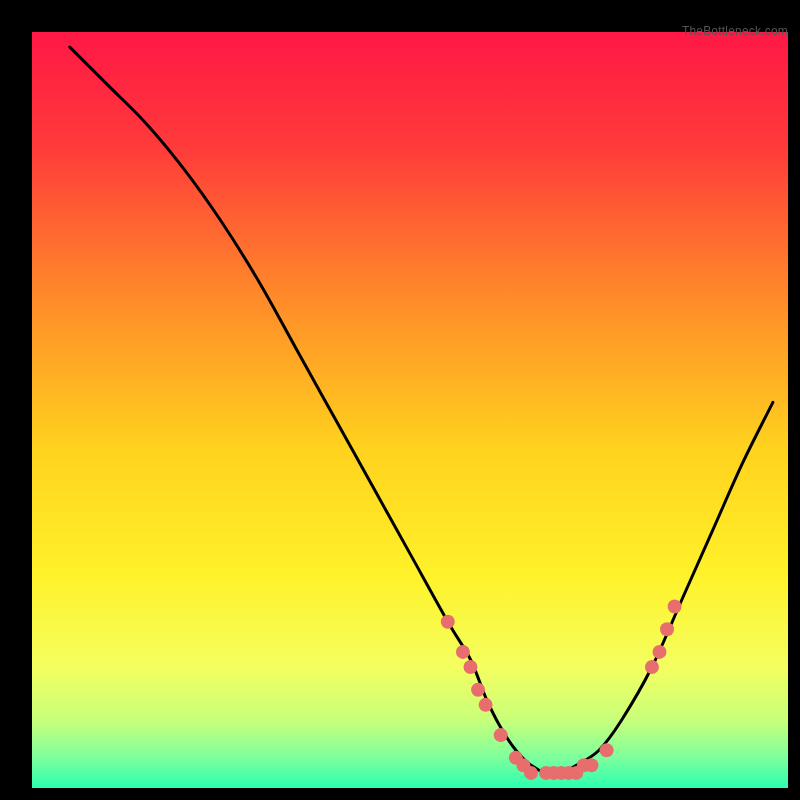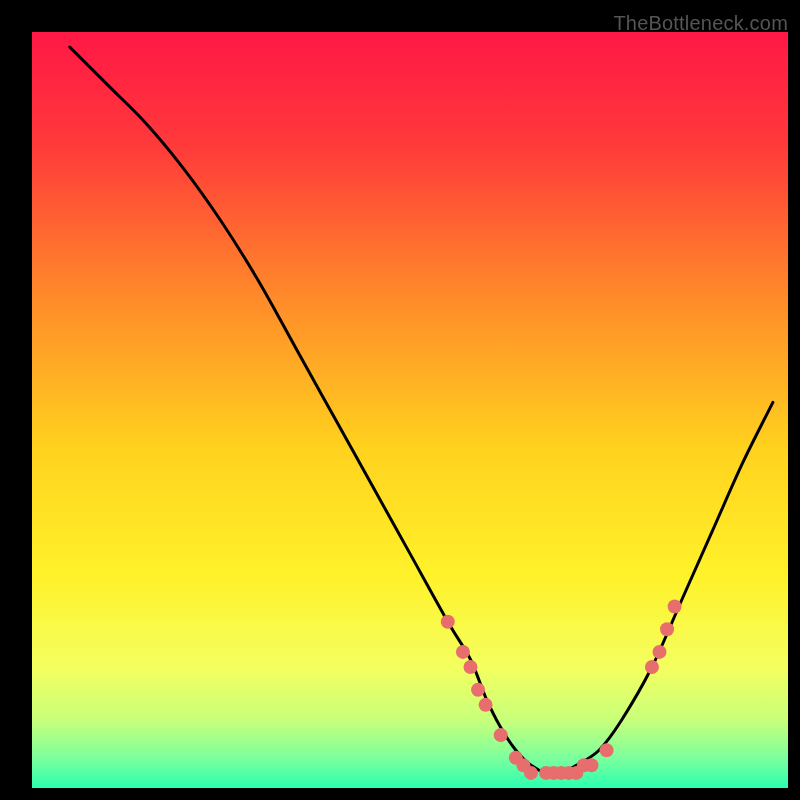--- a/index.html
+++ b/index.html
@@ -11,24 +11,24 @@
     overflow: hidden;
     font-family: Arial, Helvetica, sans-serif;
   }
   .chart-container {
     position: relative;
     width: 800px;
     height: 800px;
   }
   .watermark {
     position: absolute;
-    top: 12px;
+    top: 24px;
     right: 12px;
     color: #555;
-    font-size: 20px;
+    font-size: 12px;
     font-weight: 500;
     z-index: 10;
     letter-spacing: 0.2px;
   }
   svg {
     display: block;
   }
 </style>
 </head>
 <body>

